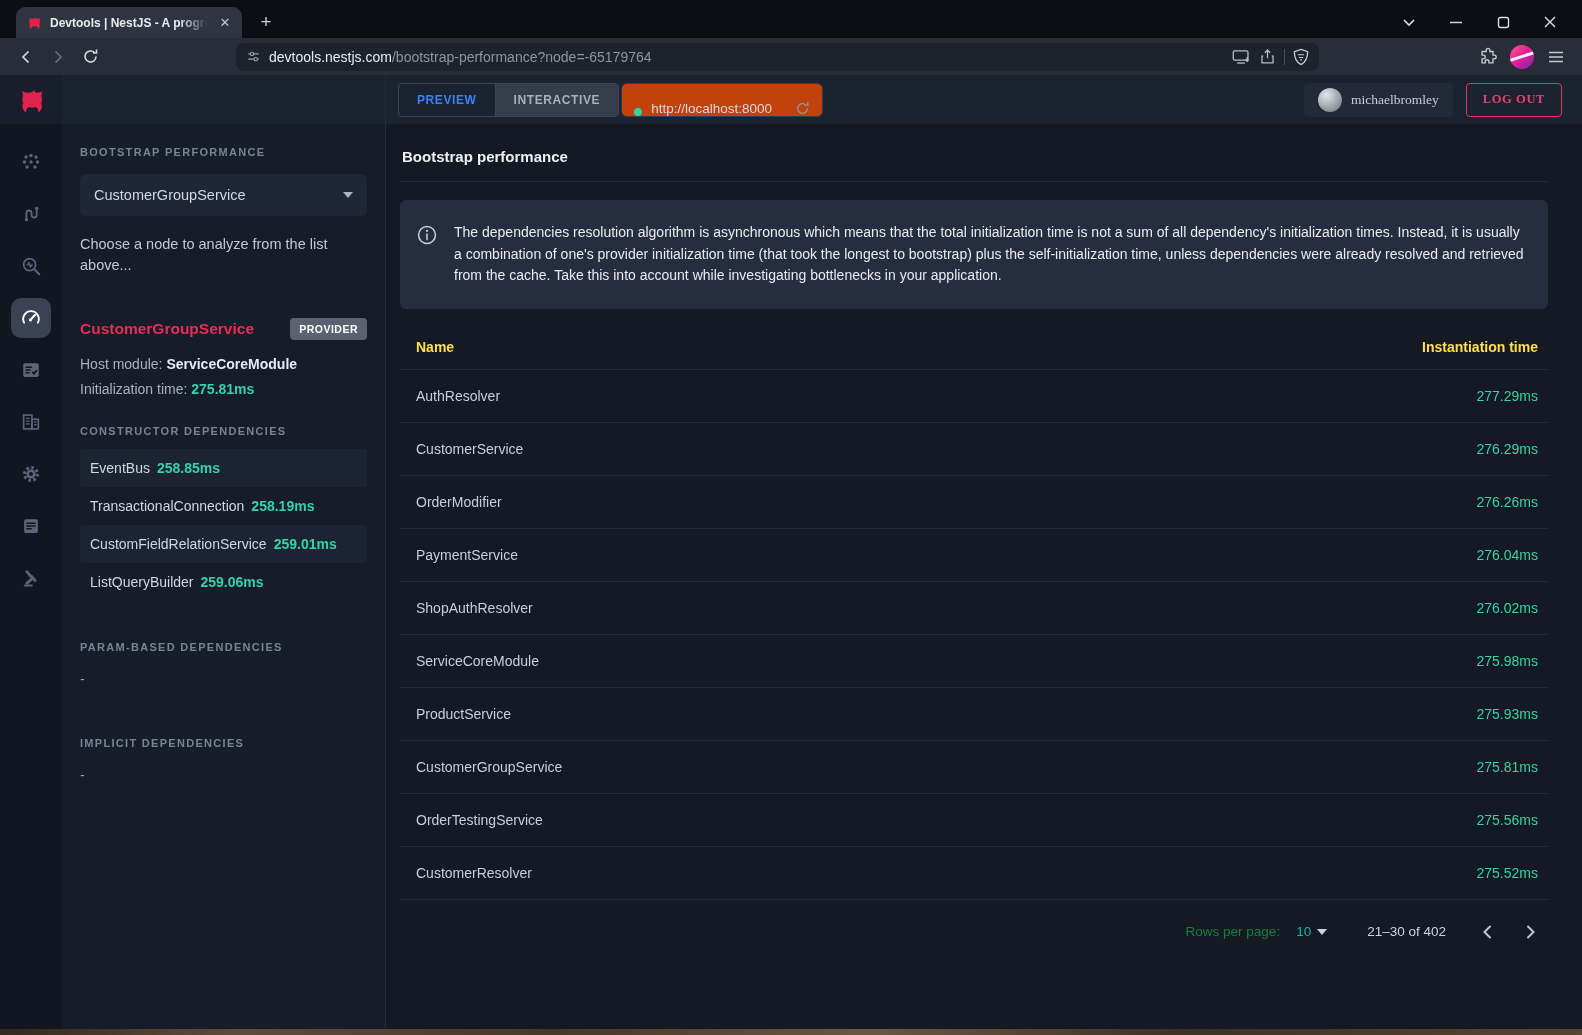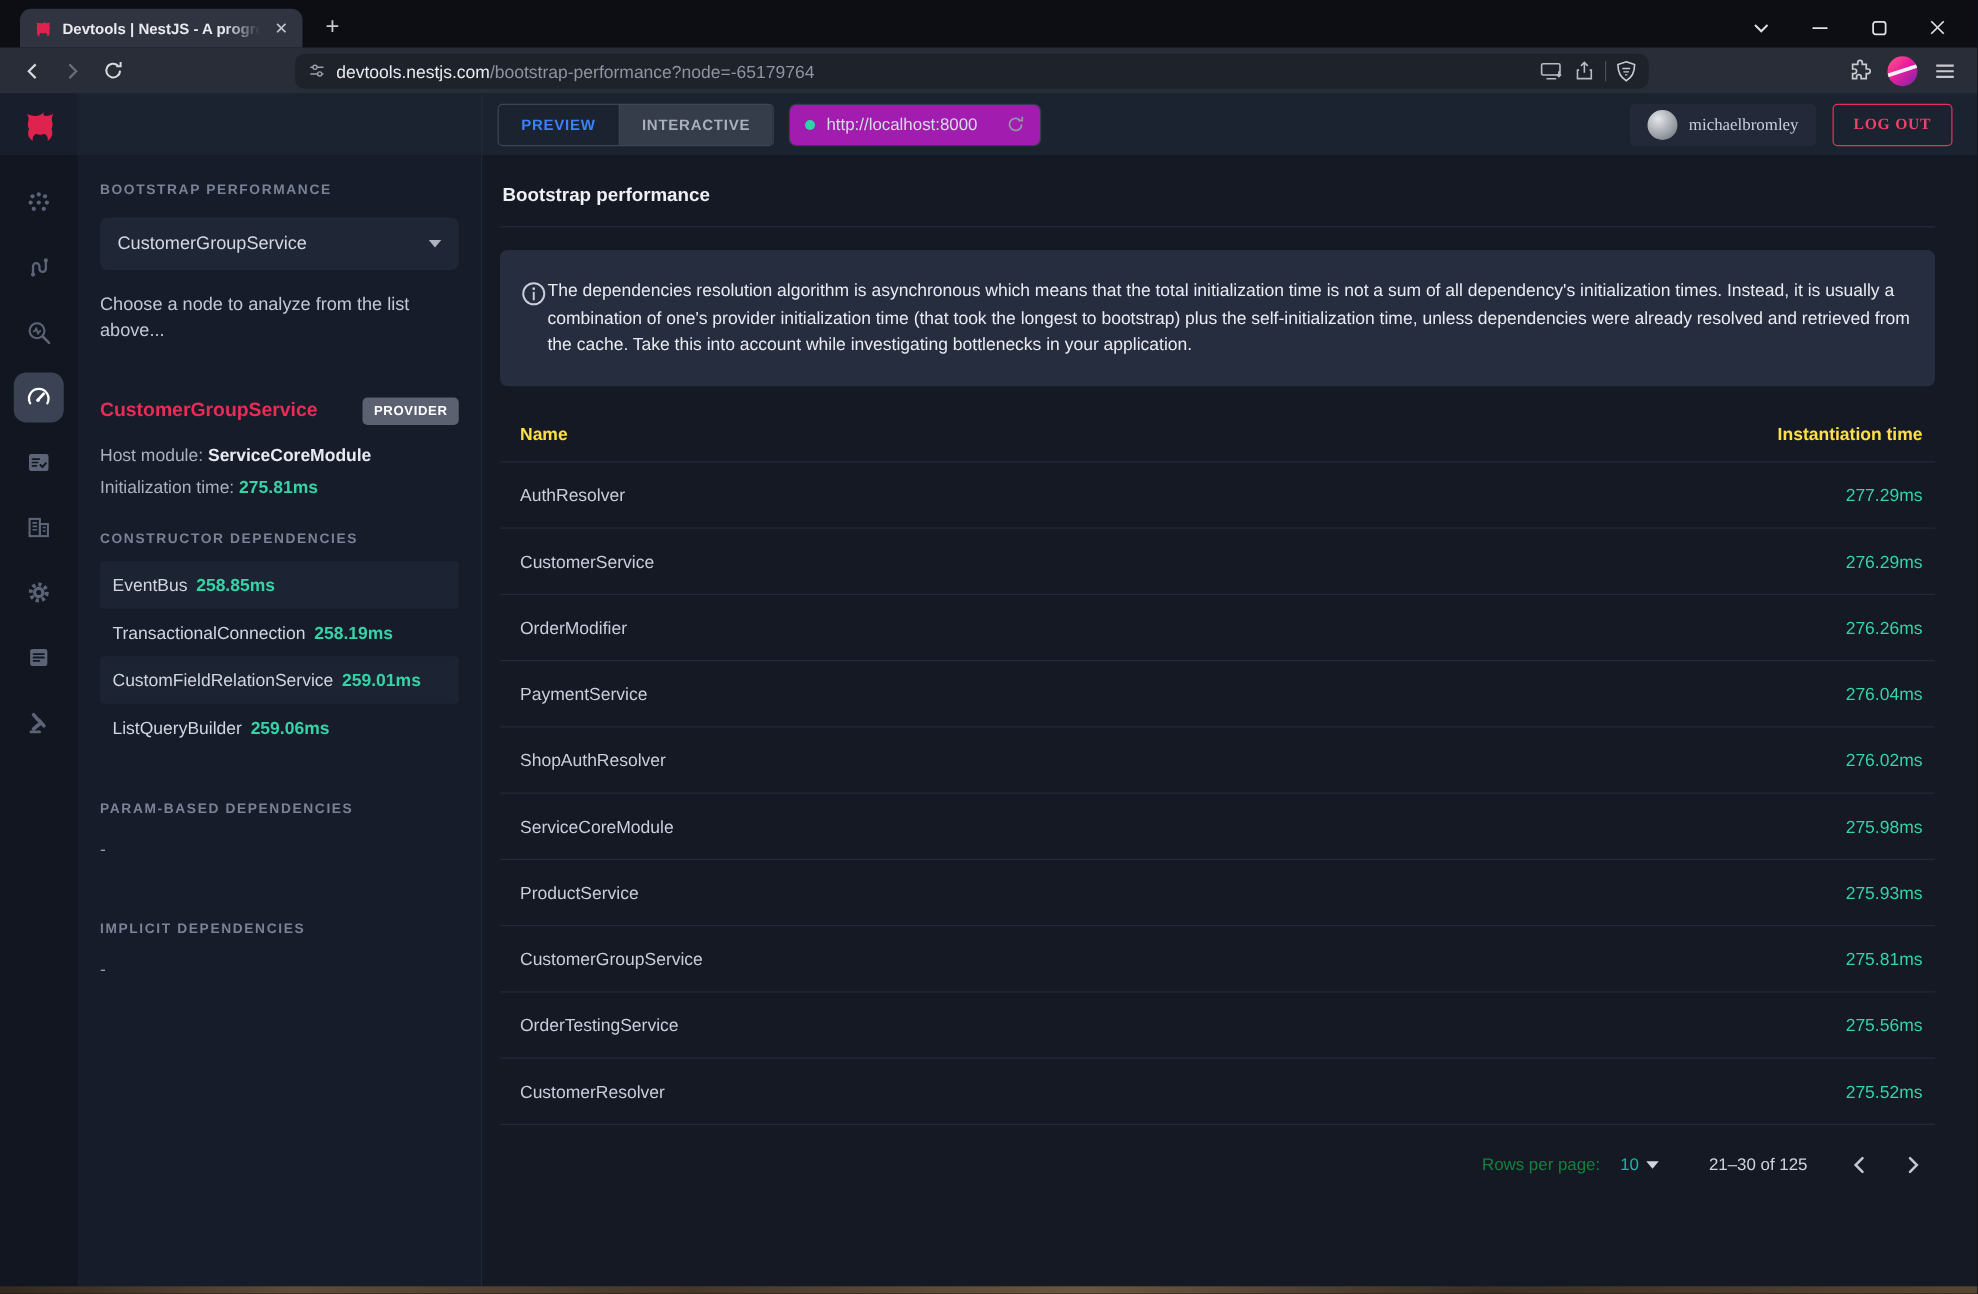--- a/index.html
+++ b/index.html
@@ -45,22 +45,22 @@
 
   
   .app-header { height:49px; background:#1b2230; display:flex; align-items:center; }
   .logo-box { width:62px; height:49px; background:#181e2c; display:flex; align-items:center; justify-content:center; }
   .header-spacer { width:324px; height:100%; border-right:1px solid #232a3a; }
   .seg-group { display:flex; margin-left:12px; border:1px solid #3d4452; border-radius:4px; overflow:hidden; height:34px; }
   .seg { padding:0 18px; display:flex; align-items:center; font-size:12px; font-weight:bold; letter-spacing:.6px; }
   .seg.preview { color:#3b82f6; background:transparent; border-right:1px solid #3d4452; }
   .seg.interactive { color:#a9afbc; background:#353c4a; }
   .target-box {
-    margin-left:12px; height:34px; border:1px solid #353c4b; background:#a21caf; border-radius:6px;
-    display:flex; align-items:center; gap:9px; padding:0 12px;
+    margin-left:2px; height:34px; border:1px solid #353c4b; background:#c2410c; border-radius:6px;
+    display:flex; align-items:flex-end; gap:9px; padding:0 12px;
   }
   .target-dot { width:8px; height:8px; border-radius:50%; background:#2fd3a5; }
   .target-url { font-size:13.5px; color:#d6dae3; }
   .header-right { margin-left:auto; display:flex; align-items:center; gap:13px; padding-right:20px;font-family:Liberation Serif, serif; }
   .user-chip { height:34px; background:#232938; border-radius:4px; display:flex; align-items:center; gap:9px; padding:0 14px; }
   .user-avatar { width:24px; height:24px; border-radius:50%; background:radial-gradient(circle at 35% 30%,#e3e5e8,#9a9ea6 60%,#63676e); }
   .user-name { font-size:13.5px; color:#c9cede; }
   .logout-btn { height:34px; border:1px solid #e5315d; border-radius:4px; background:transparent; color:#ef4069; font-size:12.5px; font-weight:bold; letter-spacing:.6px; padding:0 16px; font-family:inherit; }
 
   
@@ -87,21 +87,21 @@
   .dep-list { margin-top:12px; }
   .dep-item { height:38px; display:flex; align-items:center; padding:0 10px; border-radius:3px; font-size:14px; }
   .dep-item:nth-child(odd) { background:#1c2332; }
   .dep-name { color:#d2d6e0; }
   .dep-time { color:#35d3a6; font-weight:bold; margin-left:7px; }
   .dash { margin-top:18px; font-size:14px; color:#9aa0af; }
 
   .main { flex:1; background:#141924; padding:14px 34px 0 14px; }
   .main-title { font-size:15px; font-weight:bold; color:#eef0f5; padding:10px 2px 16px 2px; border-bottom:1px solid #242b3b; }
   .info-box {
-    margin-top:18px; background:#262d3f; border-radius:6px; display:flex; 
+    margin-top:18px; background:#262d3f; border-radius:6px; display:flex; gap:16px;
     padding:22px 20px 22px 16px; align-items:flex-start;
   }
   .info-icon { flex:0 0 auto; color:#c8cdd8; margin-top:2px; }
   .info-text { font-size:14px; line-height:21.5px; color:#e9ebf1; }
 
   .table { margin-top:14px; }
   .thead { display:flex; justify-content:space-between; align-items:center; padding:16px 10px 14px 16px; border-bottom:1px solid #222938; }
   .th { font-size:14px; font-weight:bold; color:#fde047; }
   .trow { display:flex; justify-content:space-between; align-items:center; height:53px; padding:0 10px 0 16px; border-bottom:1px solid #222938; }
   .tname { font-size:14px; color:#c9cedb; }
@@ -436,21 +436,21 @@
         </div>
 
     </div>
 
     <div class="pagination">
       <span class="pg-label">Rows per page:</span>
       <span class="pg-size">
         <span>10</span>
         <span class="caret-down" style="color:#cfd4de;"></span>
       </span>
-      <span class="pg-range">21–30 of 125</span>
+      <span class="pg-range">21–30 of 402</span>
       <span class="pg-chevron prev">
         <svg width="16" height="16" viewBox="0 0 16 16">
             <path d="M10 2.5L4.5 8 10 13.5" fill="none" stroke="currentColor" stroke-width="2" stroke-linecap="round"></path>
           </svg>
       </span>
       <span class="pg-chevron next">
         <svg width="16" height="16" viewBox="0 0 16 16">
             <path d="M6 2.5L11.5 8 6 13.5" fill="none" stroke="currentColor" stroke-width="2" stroke-linecap="round"></path>
           </svg>
       </span>

